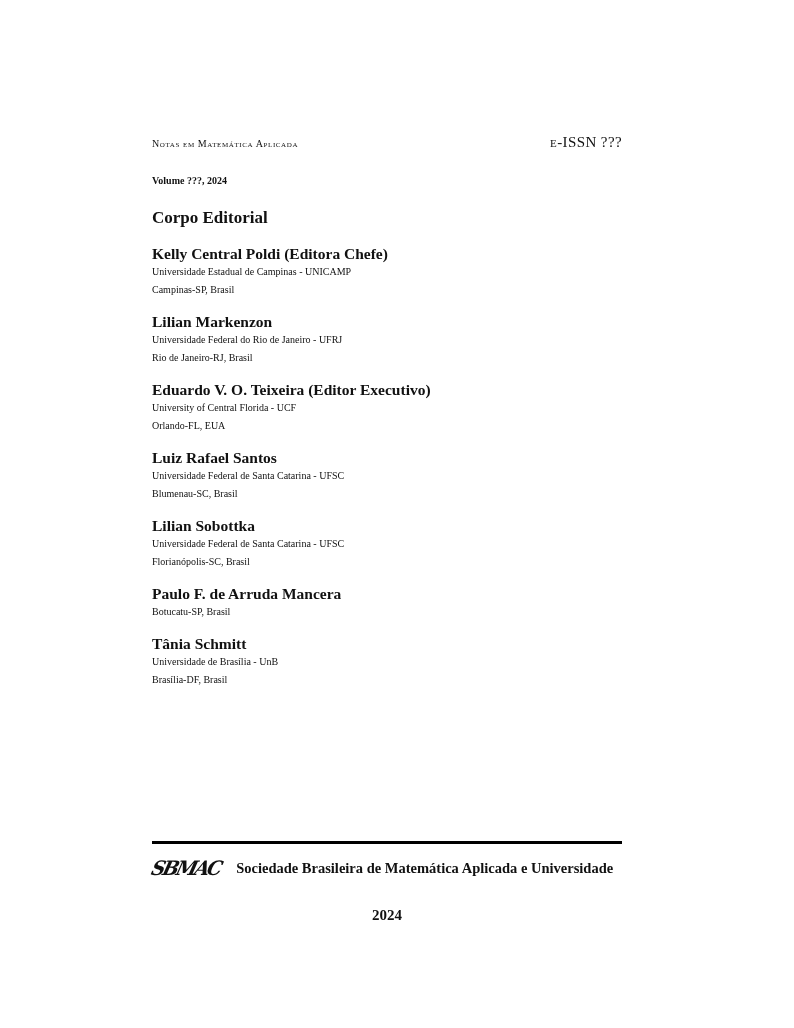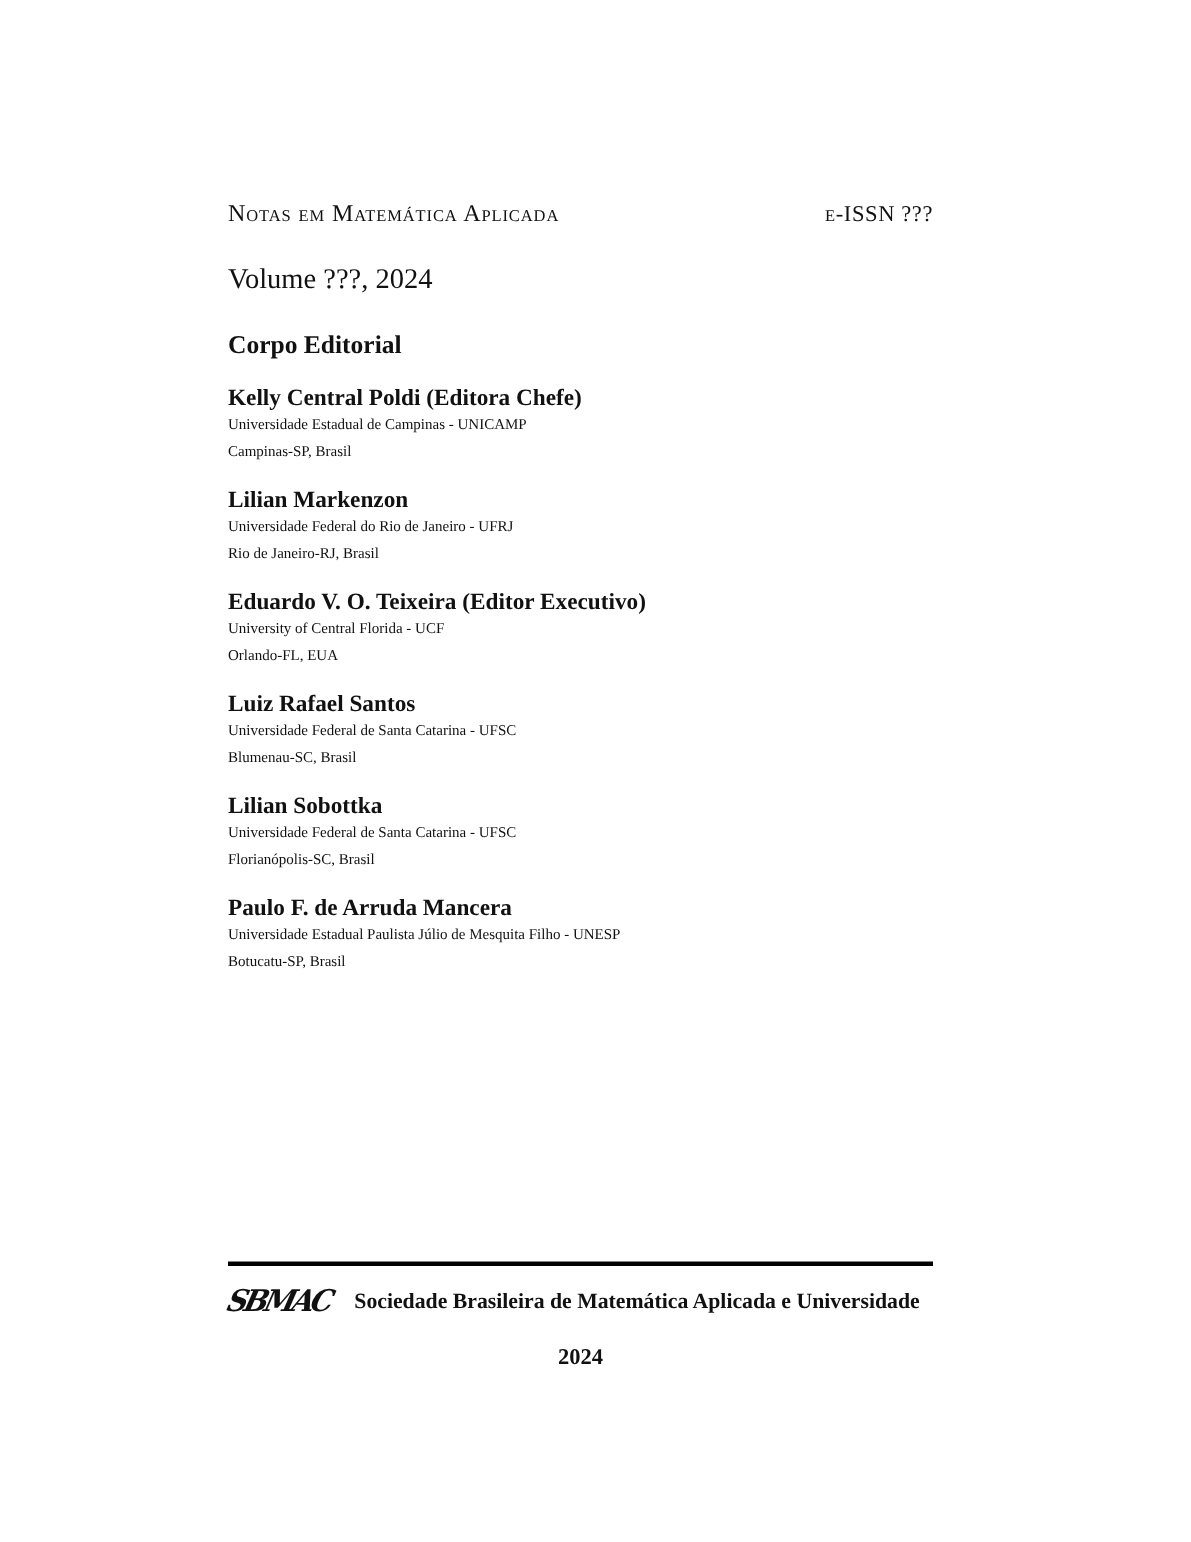--- a/index.html
+++ b/index.html
@@ -22,32 +22,32 @@
     top: 134px;
     width: 470px;
   }
   .header-row {
     display: flex;
     justify-content: space-between;
     align-items: baseline;
   }
   .journal-title {
     font-variant: small-caps;
-    font-size: 16px;
+    font-size: 10px;
     letter-spacing: 0.6px;
   }
   .issn {
     font-variant: small-caps;
     font-size: 15px;
     letter-spacing: 0.4px;
   }
   .volume-line {
     margin-top: 24px;
-    font-weight: normal;
-    font-size: 19px;
+    font-weight: bold;
+    font-size: 10px;
   }
   .section-title {
     margin: 22px 0 0 0;
     font-weight: bold;
     font-size: 17px;
   }
   .editors {
     margin-top: 16px;
   }
   .editor {
@@ -89,21 +89,21 @@
     letter-spacing: -2.5px;
     transform: skewX(-14deg) scaleY(1.05);
     white-space: nowrap;
   }
   .society-name {
     font-weight: bold;
     font-size: 14.5px;
     line-height: 18px;
   }
   .footer-year {
-    margin-top: 18px;
+    margin-top: 28px;
     text-align: center;
     font-weight: bold;
     font-size: 15px;
   }
 </style>
 </head>
 <body>
 
 <div class="page">
 
@@ -145,24 +145,28 @@
       </div>
 
       <div class="editor">
         <div class="name">Lilian Sobottka</div>
         <div class="aff">Universidade Federal de Santa Catarina - UFSC</div>
         <div class="loc">Florianópolis-SC, Brasil</div>
       </div>
 
       <div class="editor">
         <div class="name">Paulo F. de Arruda Mancera</div>
-        <div class="aff">Universidade Estadual Paulista Júlio de Mesquita Filho - UNESP</div>
         <div class="loc">Botucatu-SP, Brasil</div>
       </div>
 
+      <div class="editor">
+        <div class="name">Tânia Schmitt</div>
+        <div class="aff">Universidade de Brasília - UnB</div>
+        <div class="loc">Brasília-DF, Brasil</div>
+      </div>
 
     </div>
   </div>
 
   <div class="footer">
     <hr class="footer-rule">
     <div class="society-row">
       <span class="sbmac-logo">SBMAC</span>
       <span class="society-name">Sociedade Brasileira de Matemática Aplicada e Universidade</span>
     </div>

